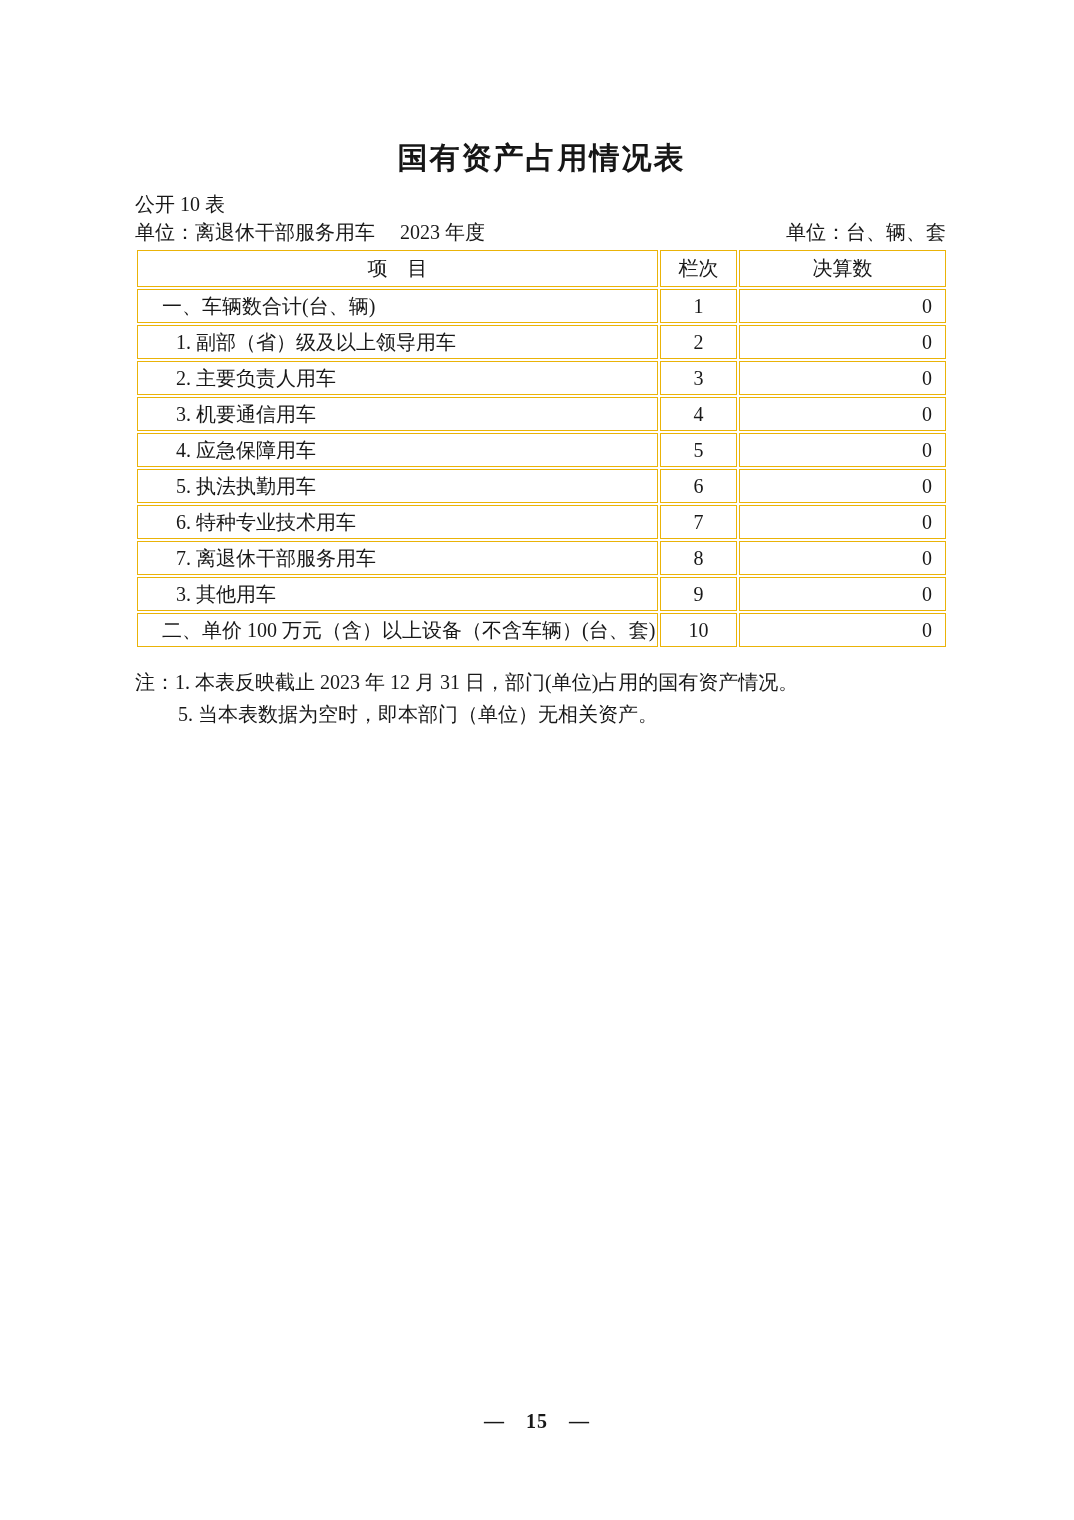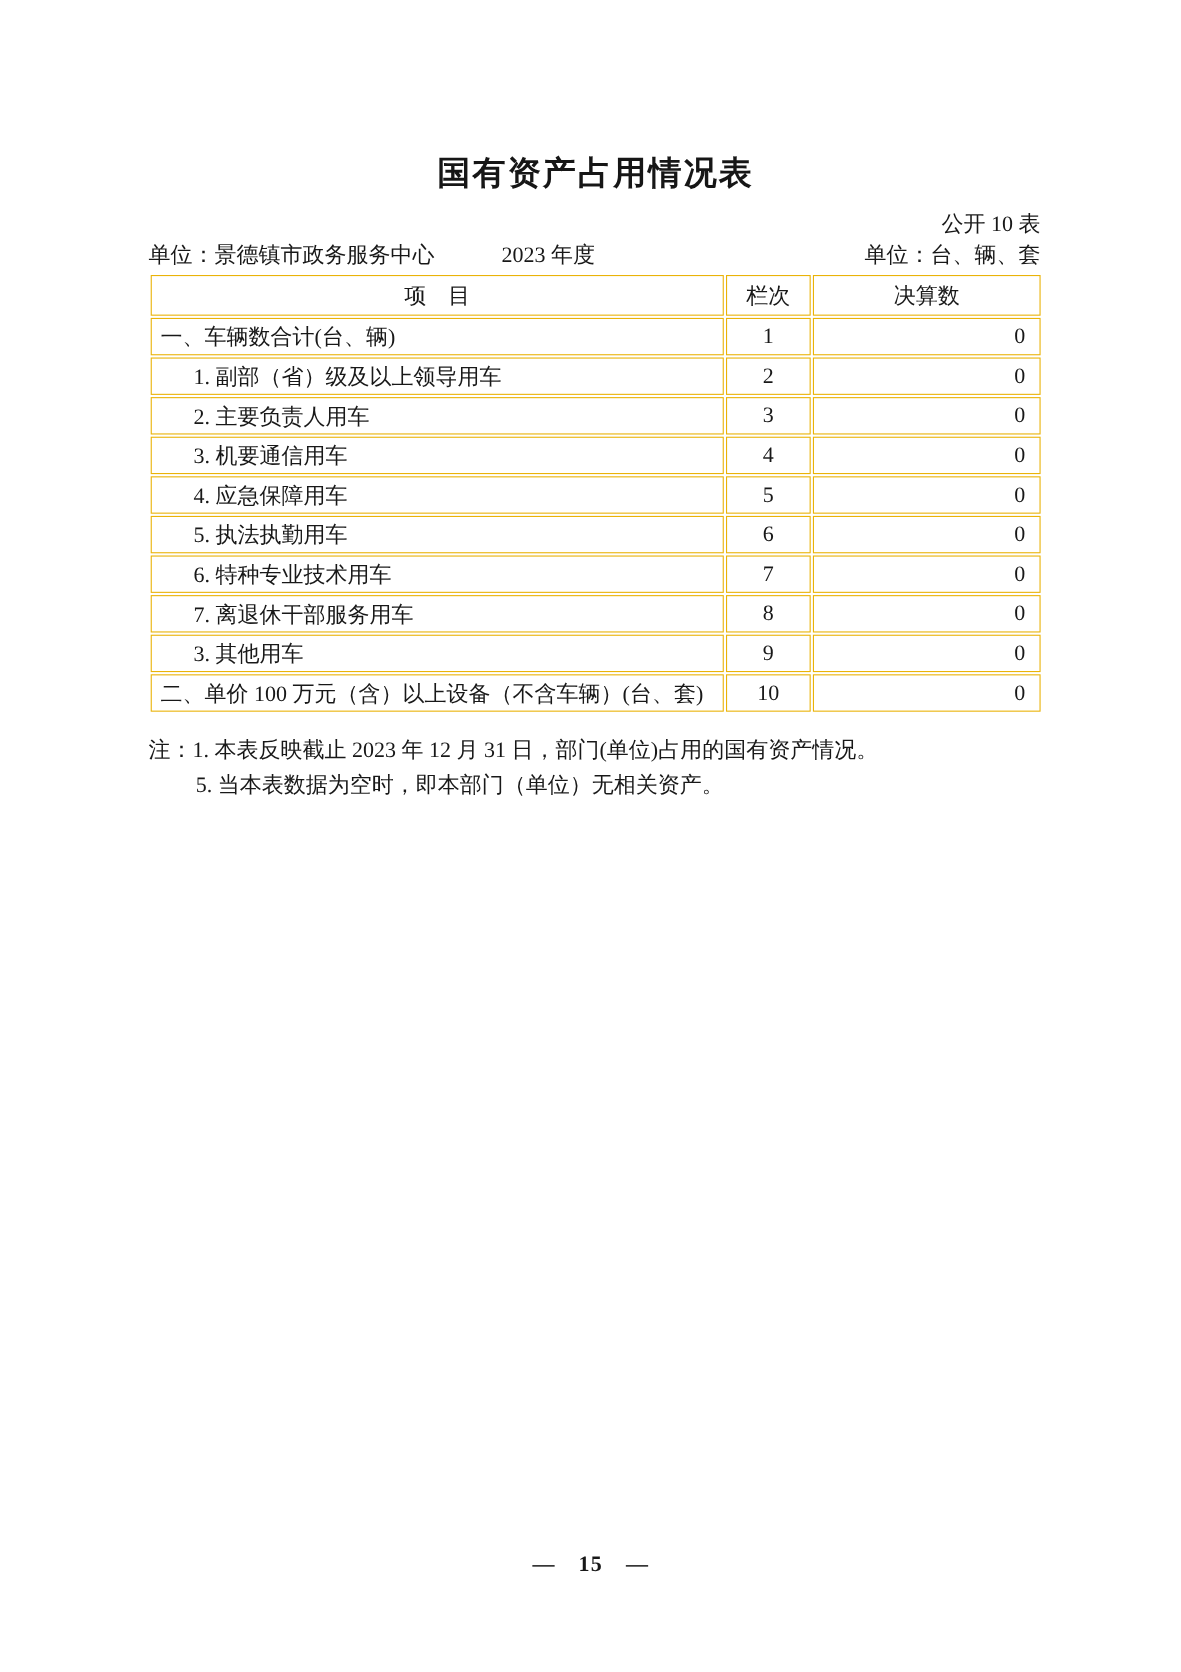--- a/index.html
+++ b/index.html
@@ -25,35 +25,34 @@
   .title {
     text-align: center;
     font-family: "Liberation Sans", "DejaVu Sans", sans-serif;
     font-weight: bold;
     font-size: 30px;
     line-height: 36px;
     letter-spacing: 2px;
     color: #161616;
   }
   .pub-label {
-    text-align: right;
     font-size: 20px;
     line-height: 24px;
     margin-top: 16px;
     padding-right: 2px;
   }
   .info-row {
     display: flex;
     align-items: baseline;
     font-size: 20px;
     line-height: 26px;
     margin-top: 3px;
     margin-bottom: 3px;
   }
-  .info-row .year { margin-left: 61px; }
+  .info-row .year { margin-left: 25px; }
   .info-row .unit-right { margin-left: auto; padding-right: 2px; }
 
   table.asset-table {
     width: 813px;
     border-collapse: separate;
     border-spacing: 2px;
     table-layout: fixed;
     font-size: 20px;
   }
   table.asset-table th,
@@ -70,21 +69,21 @@
     vertical-align: middle;
   }
   table.asset-table td {
     height: 34px;
     vertical-align: middle;
   }
   col.item-col { width: 521px; }
   col.lan-col  { width: 77px;  }
   col.val-col  { width: 207px; }
 
-  td.item-cell { text-align: left; padding-left: 8px; }
+  td.item-cell { text-align: left; padding-left: 24px; }
   td.item-cell.indent { padding-left: 38px; }
   td.lan-cell  { text-align: center; }
   td.val-cell  { text-align: right; padding-right: 13px; }
 
   .notes {
     margin-top: 17px;
     font-size: 20px;
     line-height: 32px;
   }
   .note-line2 { padding-left: 43px; }
@@ -103,21 +102,21 @@
 <body>
 
 <div class="page">
   <div class="content">
 
     <h1 class="title">国有资产占用情况表</h1>
 
     <div class="pub-label">公开 10 表</div>
 
     <div class="info-row">
-      <span class="unit-left">单位：景德镇市政务服务中心</span>
+      <span class="unit-left">单位：离退休干部服务用车</span>
       <span class="year">2023 年度</span>
       <span class="unit-right">单位：台、辆、套</span>
     </div>
 
     <table class="asset-table">
       <colgroup>
         <col class="item-col">
           <col class="lan-col">
           <col class="val-col">
       </colgroup>

